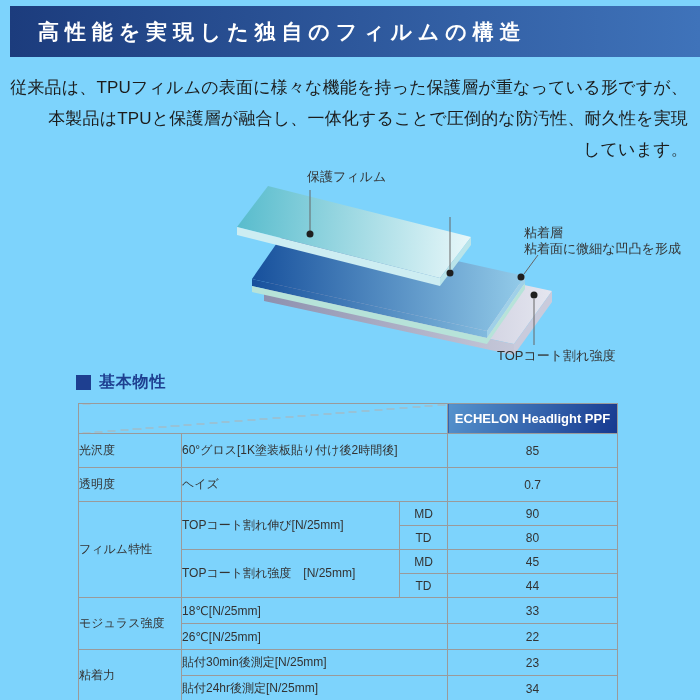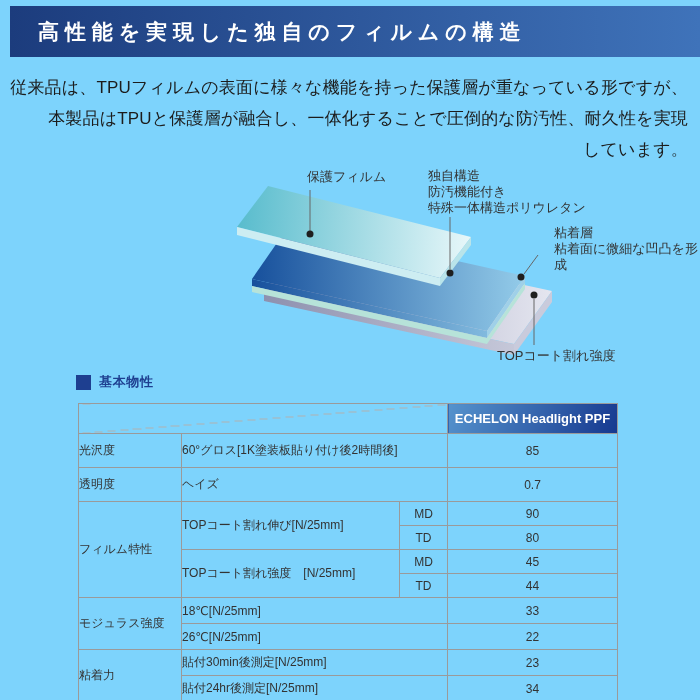--- a/index.html
+++ b/index.html
@@ -17,21 +17,21 @@
     white-space:pre-line;letter-spacing:0.01em;text-align:right;}
 
   
   .diagram{position:relative;width:700px;height:205px;}
   .diagram svg{position:absolute;left:0;top:0;}
   .dlabel{position:absolute;font-size:13px;color:#333;line-height:16px;white-space:pre-line;}
 
   
   .section-head{margin:0 0 0 76px;display:flex;align-items:center;height:24px;}
   .section-square{width:15px;height:15px;background:var(--accent,#1e3f90);display:inline-block;}
-  .section-title{color:var(--accent,#1e3f90);font-size:13px;font-weight:bold;margin-left:8px;letter-spacing:0.05em;}
+  .section-title{color:var(--accent,#1e3f90);font-size:16px;font-weight:bold;margin-left:8px;letter-spacing:0.05em;}
 
   
   table.spec{border-collapse:collapse;margin:9px 0 0 78px;width:539px;table-layout:fixed;
     font-size:12px;color:#333;}
   table.spec td,table.spec th{border:1px solid #9a9a9a;padding:0;}
   td.corner{border-right:none;position:relative;
     background:linear-gradient(to bottom right,transparent 49.5%,#b0b0b0 49.5%,#b0b0b0 50.6%,transparent 50.6%);}
   th.product{background:linear-gradient(115deg,var(--cell-start,#5593cd),var(--cell-end,#16388f));
     color:#fff;font-size:13px;font-weight:bold;text-align:center;}
   td.cat{padding-left:12px;text-align:left;}
@@ -105,24 +105,21 @@
       </g>
       <g fill="#1f1f1f">
         <circle cx="310" cy="69" r="3.5"></circle>
         <circle cx="450" cy="108" r="3.5"></circle>
         <circle cx="521" cy="112" r="3.5"></circle>
         <circle cx="534" cy="130" r="3.5"></circle>
       </g>
     </svg>
 
     <div class="dlabel" style="left:307px;top:4px;">保護フィルム</div>
-    <div class="dlabel" style="left:428px;top:3px;">独自構造
-防汚機能付き
-特殊一体構造ポリウレタン</div>
-    <div class="dlabel" style="left:554px;top:60px;">粘着層
+    <div class="dlabel" style="left:524px;top:60px;">粘着層
 粘着面に微細な凹凸を形成</div>
     <div class="dlabel" style="left:497px;top:183px;">TOPコート割れ強度</div>
   </div>
 
   <div class="section-head">
     <span class="section-square"></span>
     <span class="section-title">基本物性</span>
   </div>
 
   <table class="spec">

